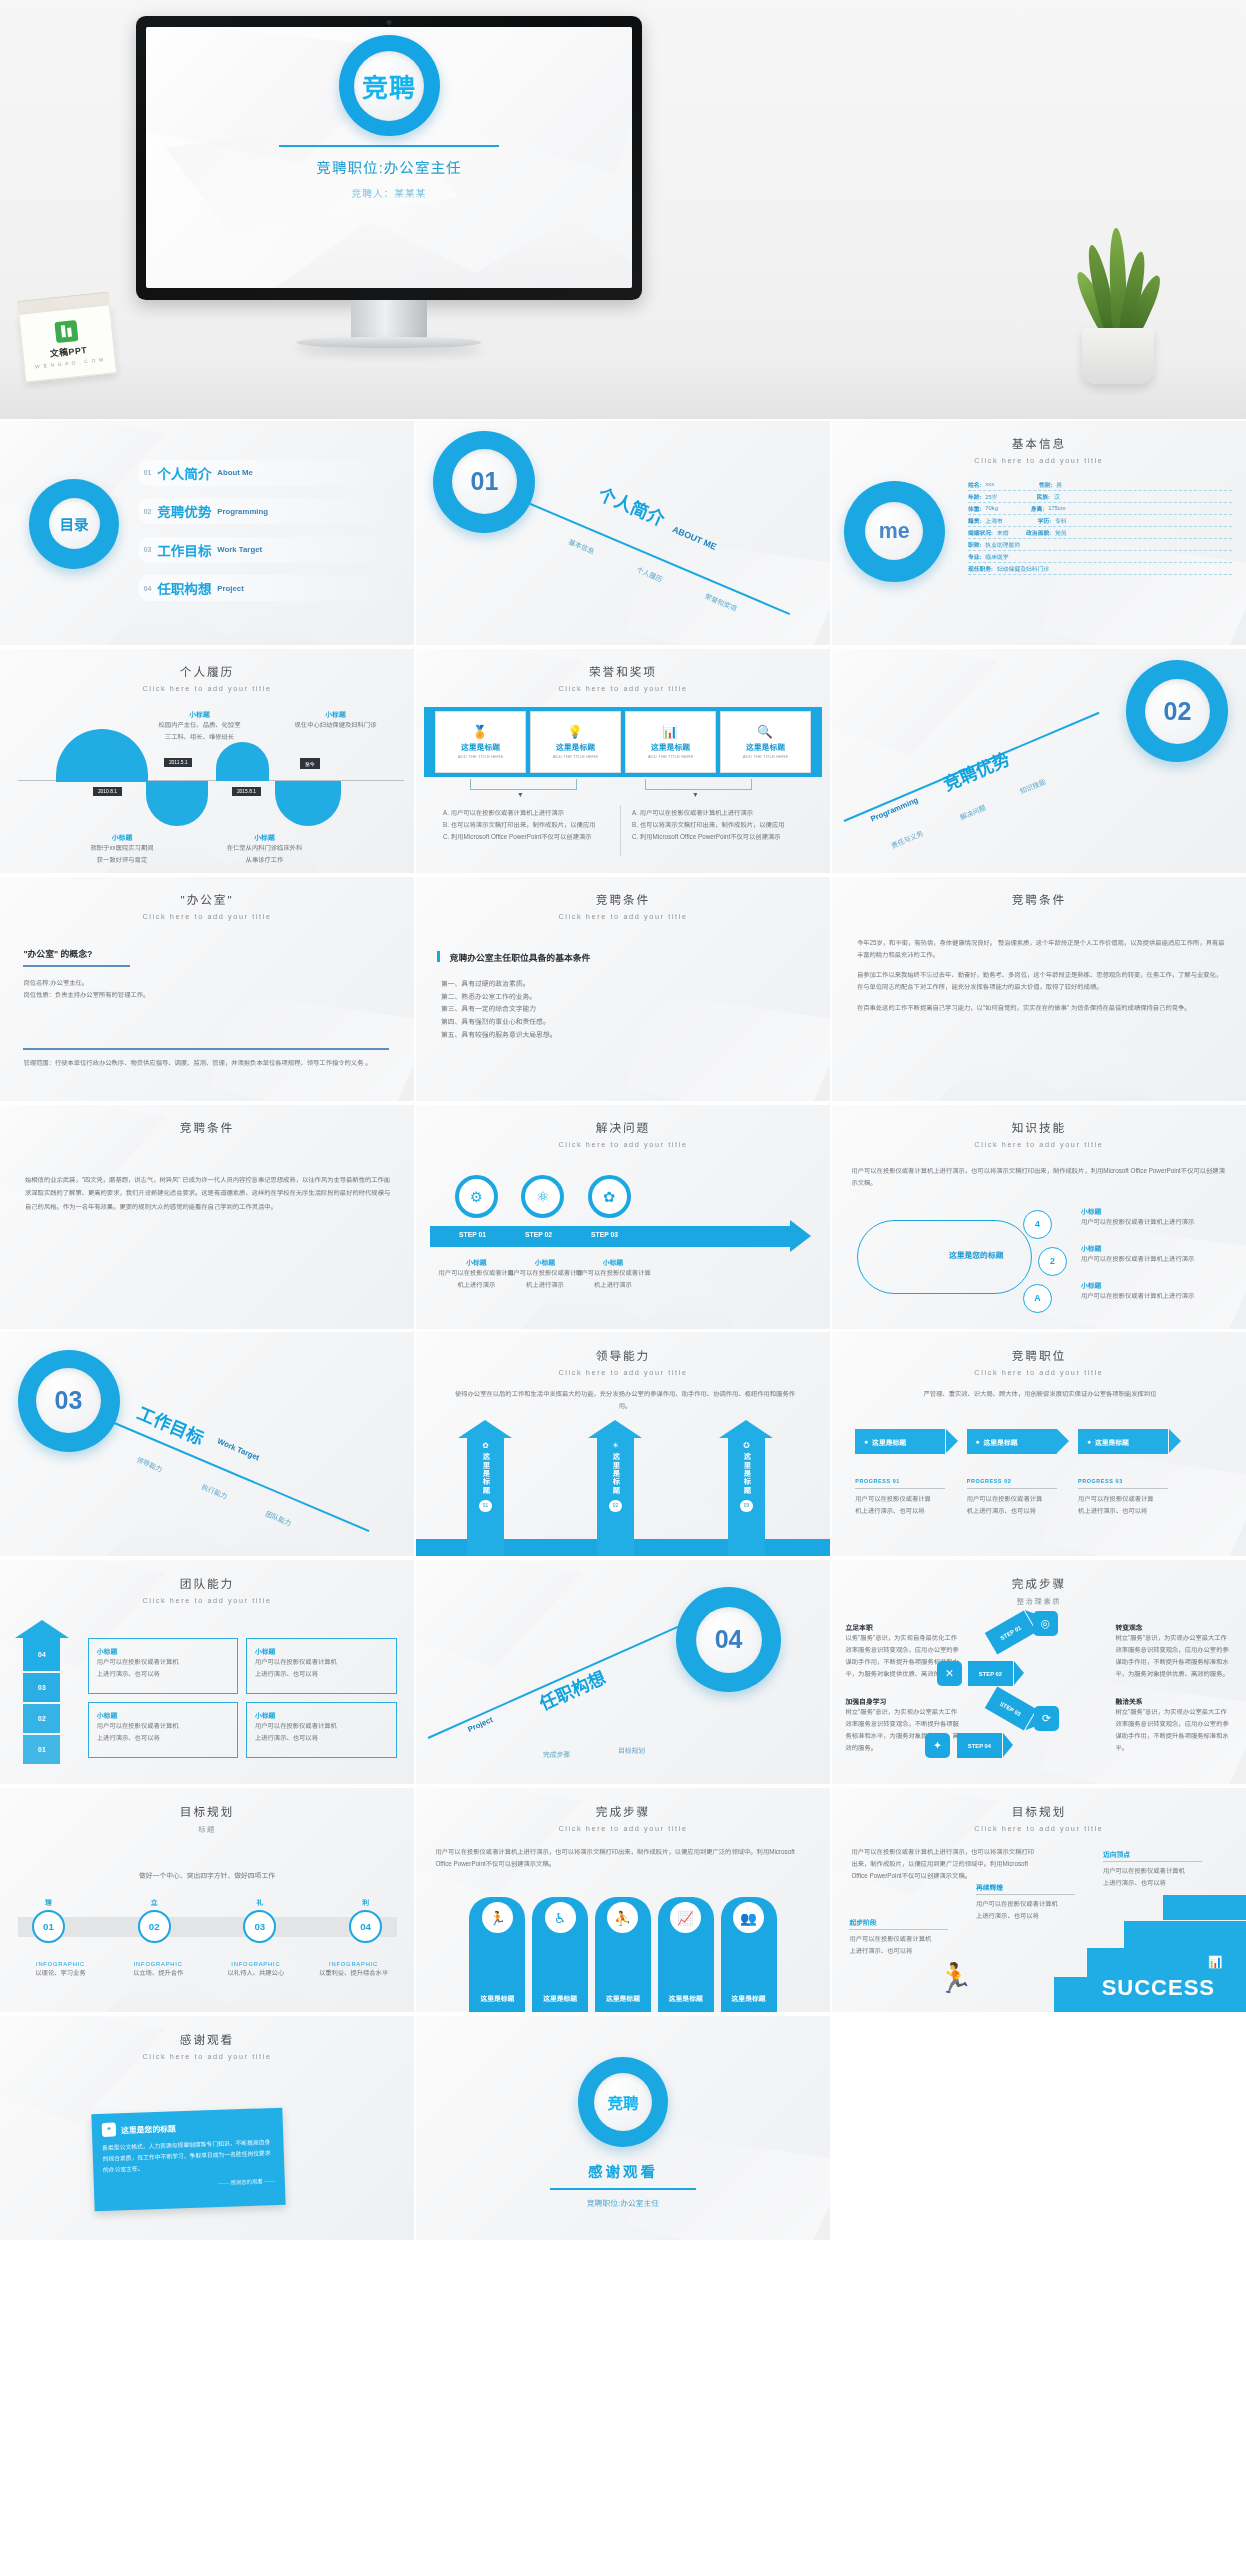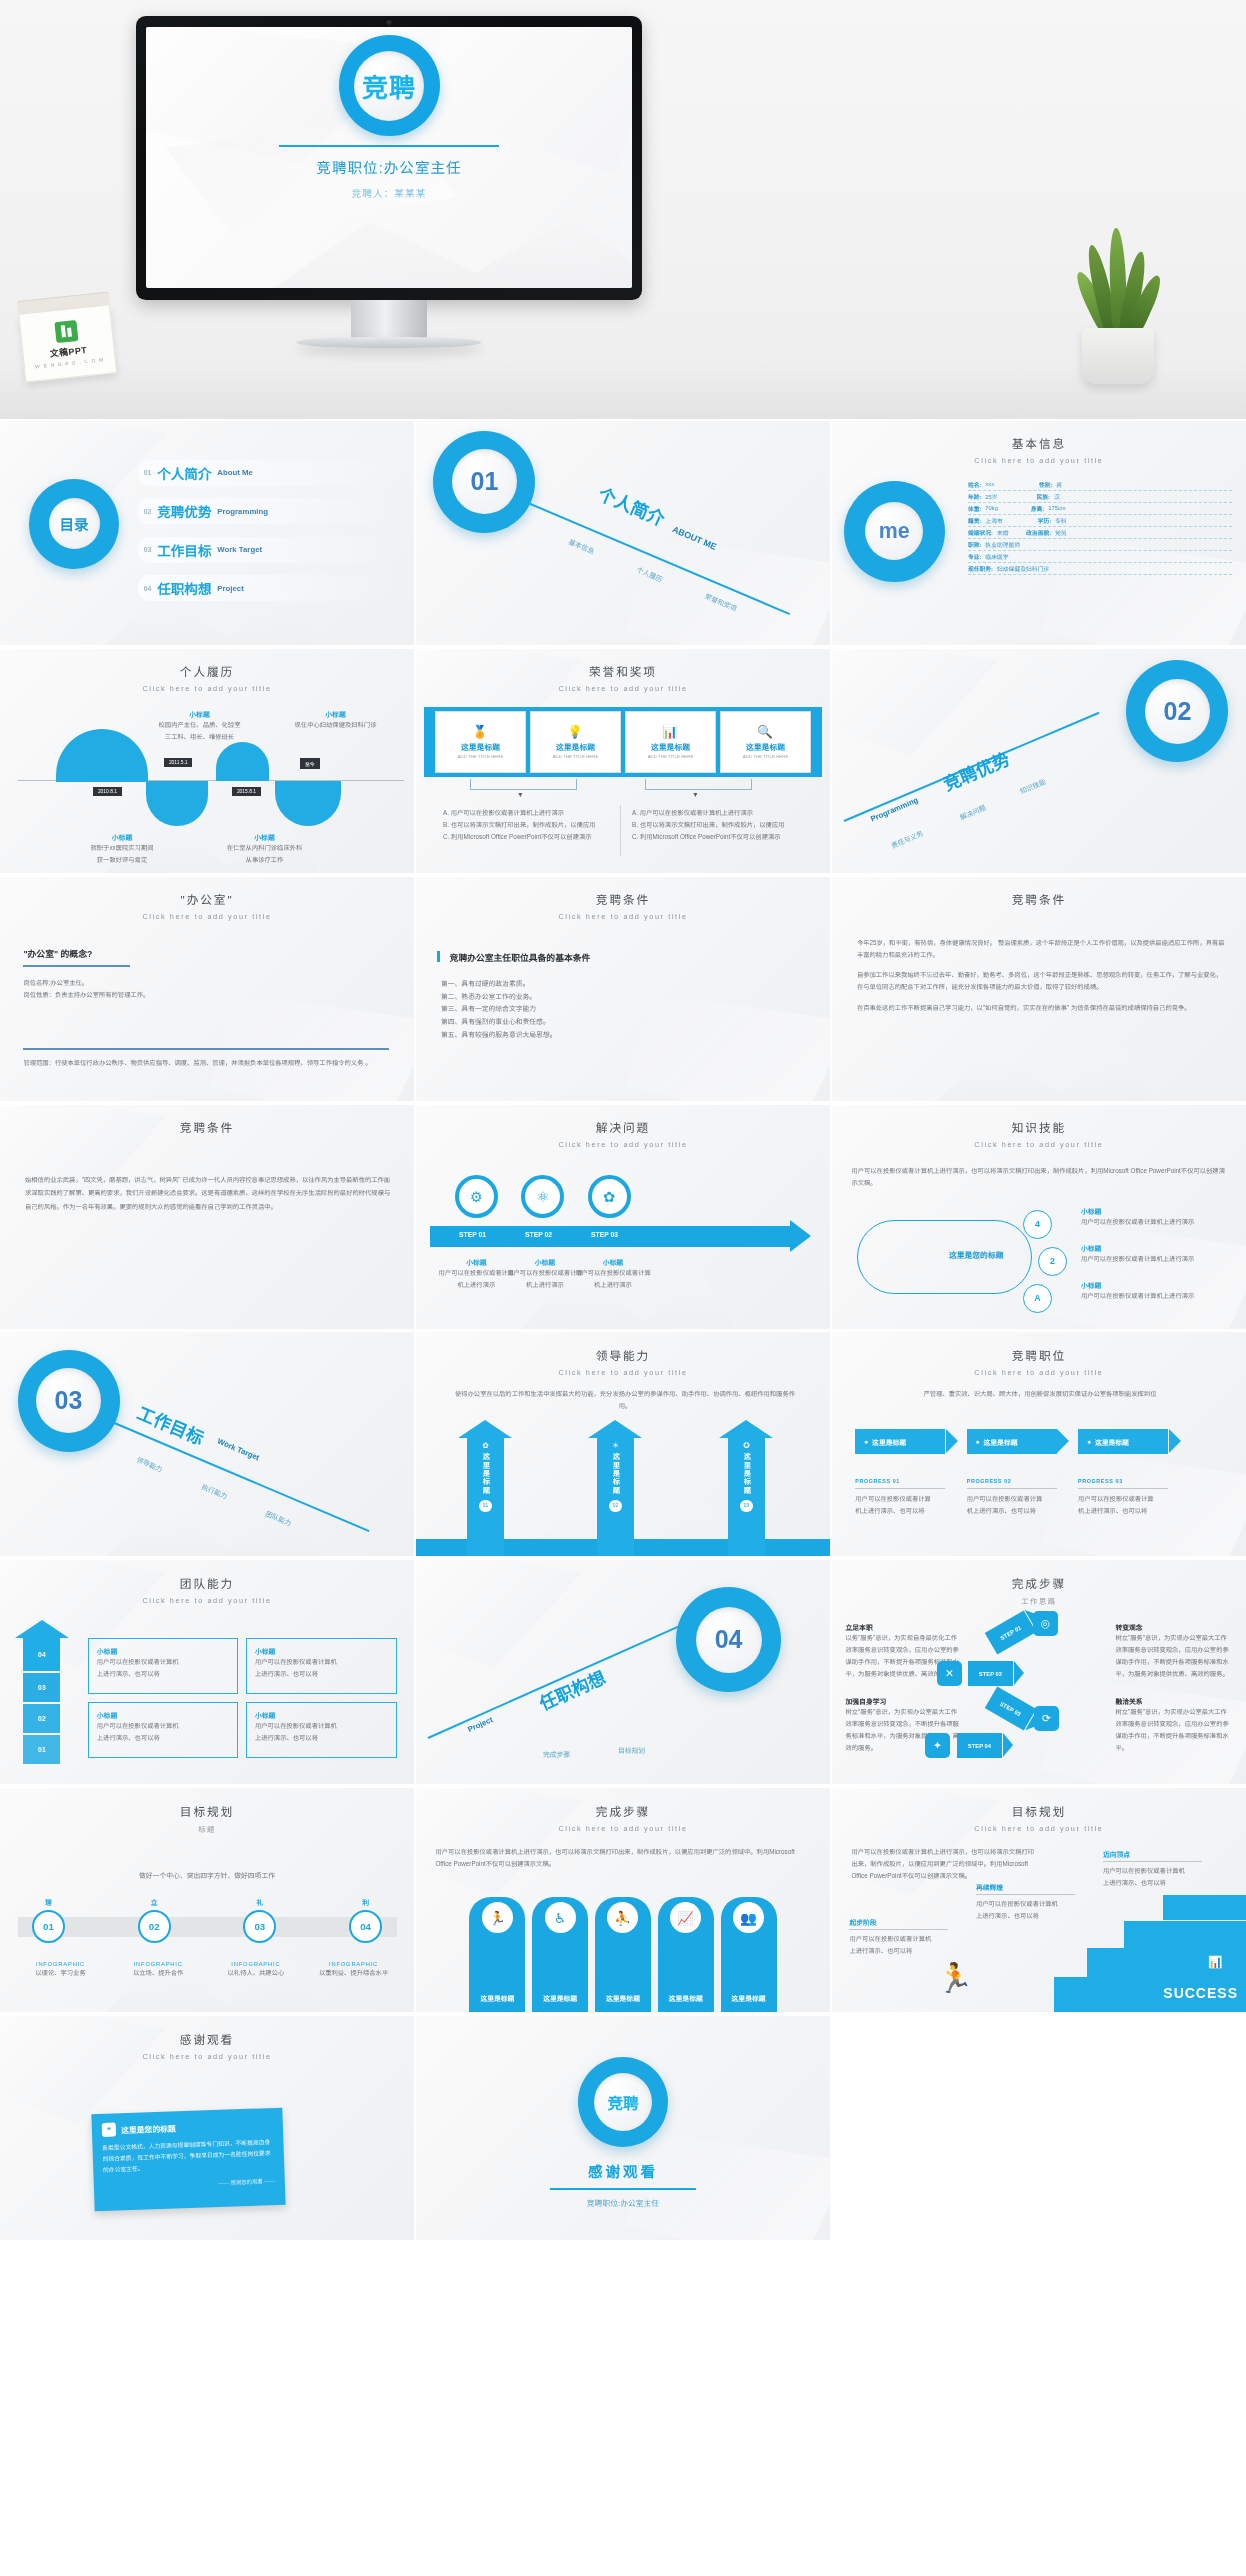--- a/index.html
+++ b/index.html
@@ -686,21 +686,21 @@
     <div class="diag-line" style="left:11.7px;top:177px;width:282px;transform:rotate(-24deg);" data-name="diagonal-rule"></div>
     <div class="diag-txt" style="left:121px;top:117px;font-size:17.5px;transform:rotate(-24deg);" data-name="section-title-cn">任职构想</div>
     <div class="diag-en" style="left:51px;top:160px;font-size:7.8px;transform:rotate(-24deg);" data-name="section-title-en">Project</div>
     <div class="diag-bul" style="left:127px;top:189px;" data-name="section-bullet">完成步骤</div>
     <div class="diag-bul" style="left:202px;top:185px;" data-name="section-bullet">目标规划</div>
   </div>
 
   <div class="slide" data-name="slide-finish-steps-fish">
     <div class="bgpoly bgB"></div>
     <div class="s-title" data-name="slide-title">完成步骤</div>
-    <div class="s-sub" data-name="slide-subtitle">工作思路</div>
+    <div class="s-sub" data-name="slide-subtitle">整治理素质</div>
     <div style="position:absolute;left:13.6px;top:62px;width:117px;z-index:3">
       <div style="font-size:6.8px;color:#2b3136;font-weight:bold" data-name="fish-title">立足本职</div>
       <div class="txt-p">以务"服务"意识，为实现自身最优化工作效率服务意识转变观念，应用办公室的参谋助手作用，不断提升各项服务标准和水平，为服务对象提供优质、高效的服务。</div>
     </div>
     <div style="position:absolute;left:13.6px;top:136px;width:117px;z-index:3">
       <div style="font-size:6.8px;color:#2b3136;font-weight:bold" data-name="fish-title">加强自身学习</div>
       <div class="txt-p">树立"服务"意识，为实现办公室最大工作效率服务意识转变观念，不断提升各项服务标准和水平，为服务对象提供优质、高效的服务。</div>
     </div>
     <div style="position:absolute;right:13.6px;top:62px;width:117px;z-index:3">
       <div style="font-size:6.8px;color:#2b3136;font-weight:bold" data-name="fish-title">转变观念</div>
@@ -835,21 +835,21 @@
     <div class="bgpoly bgA"></div>
     <div class="s-title" data-name="slide-title">目标规划</div>
     <div class="s-sub" data-name="slide-subtitle">Click here to add your title</div>
     <div style="position:absolute;left:19.5px;width:185px;top:58px;z-index:4">
       <div class="txt-p" data-name="lead-paragraph">用户可以在投影仪或者计算机上进行演示，也可以将演示文稿打印出来，制作成胶片，以便应用到更广泛的领域中。利用Microsoft Office PowerPoint不仅可以创建演示文稿。</div>
     </div>
     <div class="stair" style="left:222px;bottom:0;width:195px;height:35px;z-index:2"></div>
     <div class="stair" style="left:255px;bottom:35px;width:162px;height:29px;z-index:2"></div>
     <div class="stair" style="left:292px;bottom:64px;width:125px;height:27px;z-index:2"></div>
     <div class="stair" style="left:331px;bottom:92px;width:86px;height:25px;z-index:2"></div>
-    <div style="position:absolute;right:8px;bottom:11.7px;color:#fff;font-size:14px;font-weight:bold;letter-spacing:1px;z-index:5" data-name="success-label">SUCCESS</div>
+    <div style="position:absolute;right:31px;bottom:11.7px;color:#fff;font-size:22px;font-weight:bold;letter-spacing:1px;z-index:5" data-name="success-label">SUCCESS</div>
     <div style="position:absolute;right:23.4px;bottom:43px;color:#fff;font-size:11.7px;z-index:5" data-name="chart-icon">📊</div>
     <div style="position:absolute;left:105px;bottom:17.5px;color:#1aa7e2;font-size:29px;z-index:5" data-name="runner-icon">🏃</div>
     <div style="position:absolute;left:17.5px;bottom:55px;width:99px;z-index:5">
       <div style="font-size:6.8px;color:#1aa3dd;font-weight:bold" data-name="stair-title">起步阶段</div>
       <div style="height:1px;background:#bfc7cd;margin:2.9px 0"></div>
       <div class="txt-p" style="white-space:pre-line">用户可以在投影仪或者计算机
 上进行演示、也可以将</div>
     </div>
     <div style="position:absolute;left:144px;bottom:90px;width:99px;z-index:5">
       <div style="font-size:6.8px;color:#1aa3dd;font-weight:bold" data-name="stair-title">再续辉煌</div>

